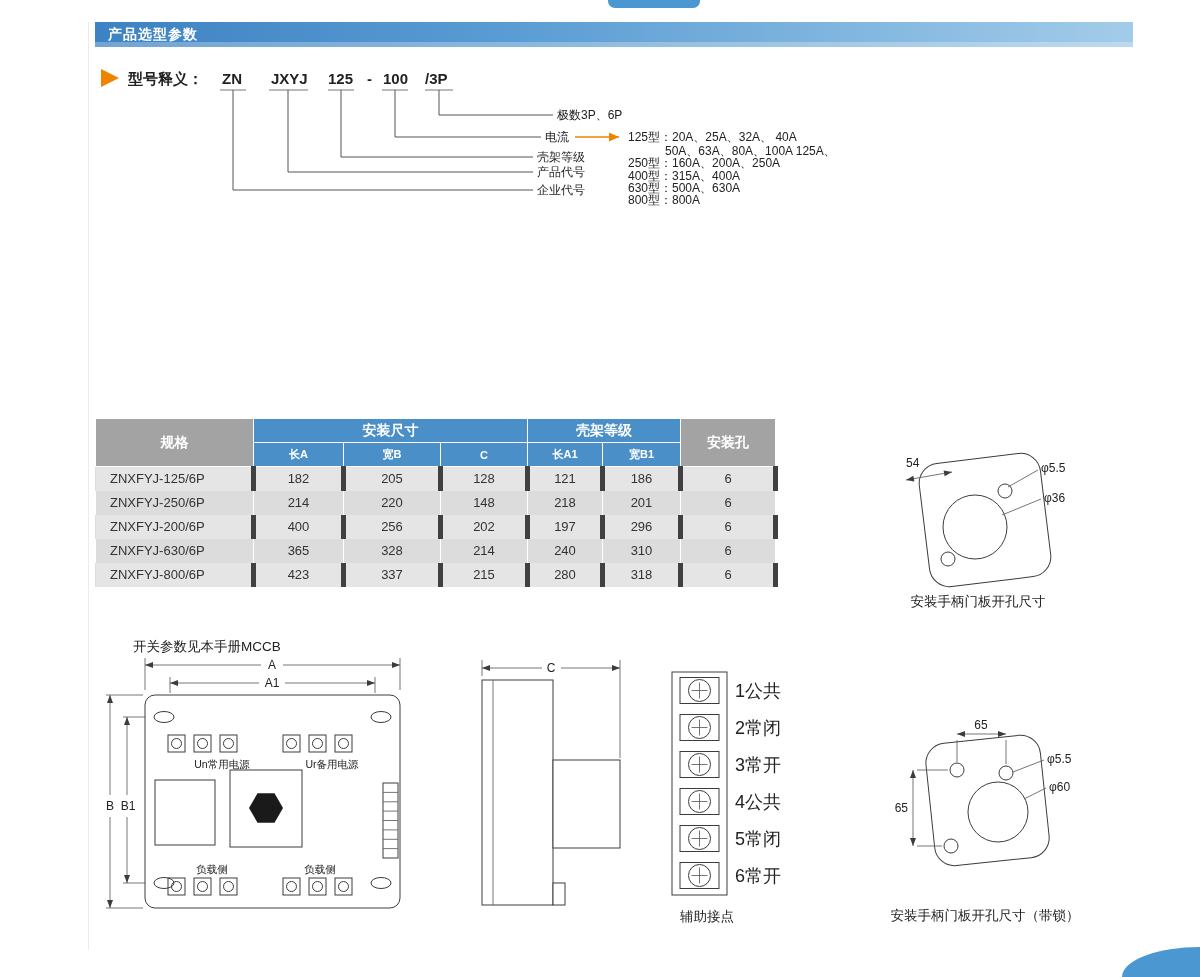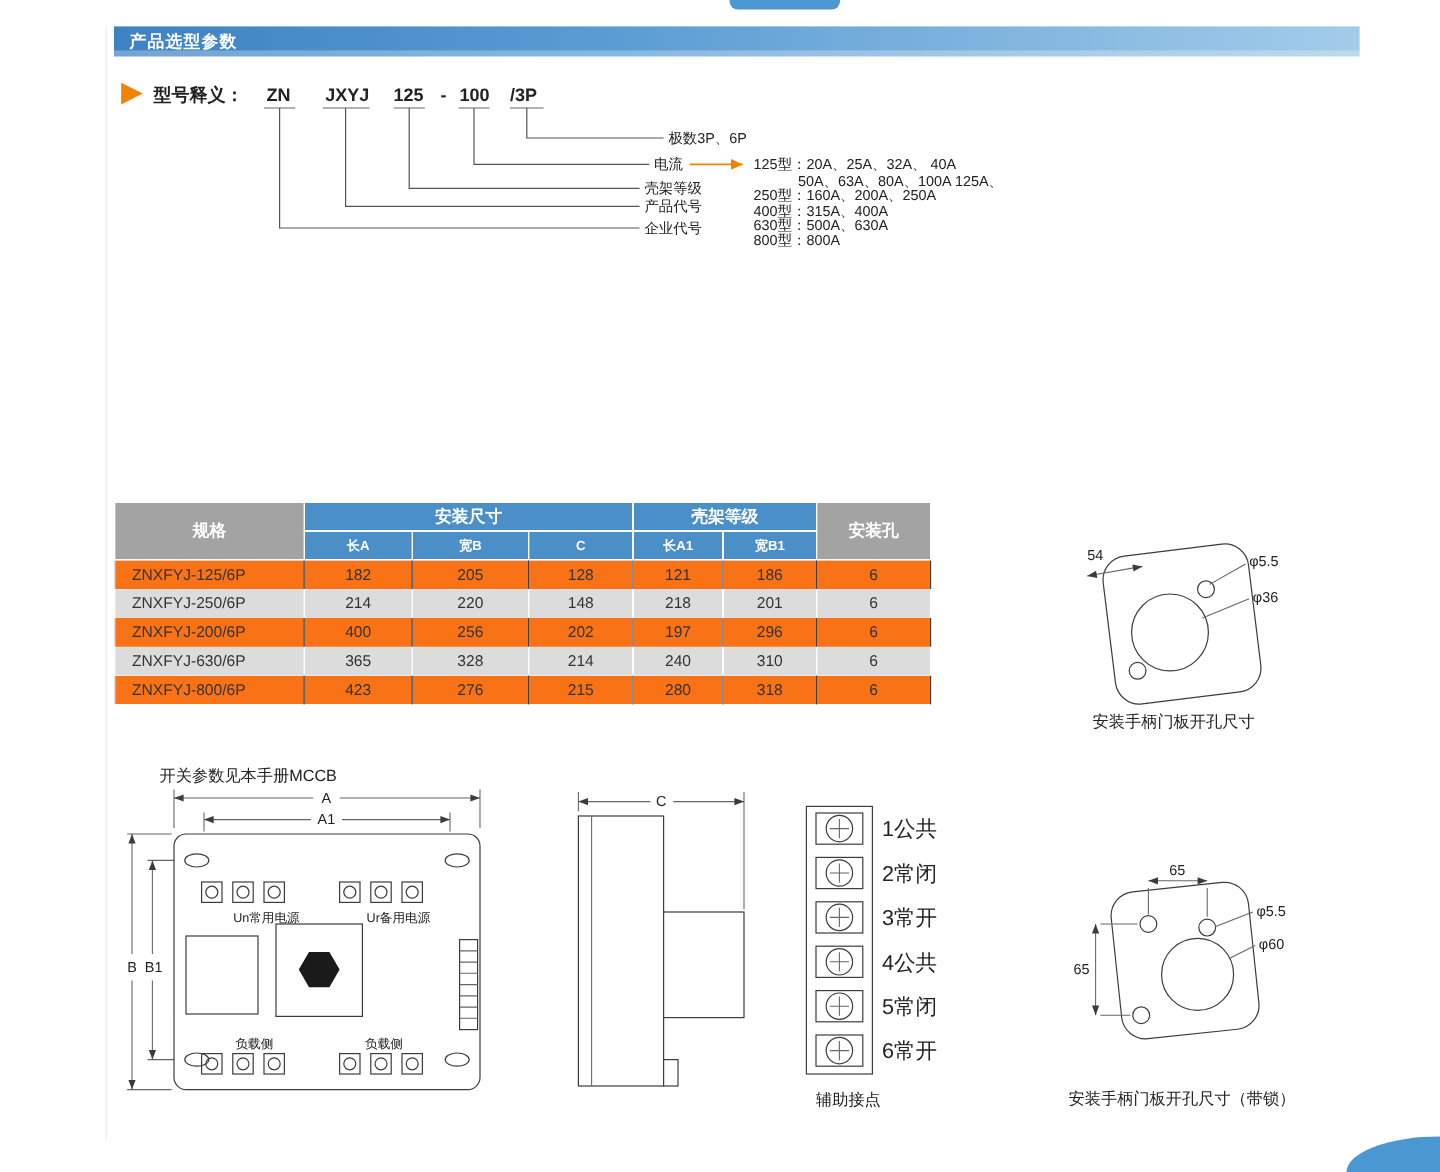--- a/index.html
+++ b/index.html
@@ -17,21 +17,21 @@
   #bar1 { top:22px; } #bar2 { top:363px; }
 
   .dim-table-wrap { position:absolute; left:95px; top:418px; width:680px; }
   table { border-collapse:collapse; width:680px; table-layout:fixed; }
   th,td { overflow:hidden; white-space:nowrap; }
   th { font-size:14px; font-weight:bold; color:#fff; border:1px solid #fff; height:24px; text-align:center; }
   th.gray { background:#a3a3a3; }
   th.blue { background:#4a8fc7; }
   th.sub  { font-size:11px; }
   tbody td { font-size:13px; color:#333; text-align:center; height:24px;
-    border-left:1px solid #dcdcdc; border-right:1px solid #404040; background:#f97316; }
+    border-left:1px solid #dcdcdc; border-right:5px solid #404040; background:#e5e5e5; }
   tbody tr:nth-child(even) td { background:#dcdcdc; border-left:1px solid #fff; border-right:1px solid #fff; }
   tbody td.spec { text-align:left; padding-left:14px; }
 
   svg text { font-family:"Liberation Sans","DejaVu Sans",sans-serif; fill:#222; }
   .d    { stroke:#3c3c3c; fill:none; stroke-width:1; }
   .dw   { stroke:#3c3c3c; fill:#ffffff; stroke-width:1; }
   .thin { stroke:#666; fill:none; stroke-width:0.9; }
   .conn { stroke:#555; fill:none; stroke-width:1; }
 </style>
 </head>
@@ -149,21 +149,21 @@
           <td>365</td>
           <td>328</td>
           <td>214</td>
           <td>240</td>
           <td>310</td>
           <td>6</td>
         </tr>
         <tr>
           <td class="spec">ZNXFYJ-800/6P</td>
           <td>423</td>
-          <td>276</td>
+          <td>337</td>
           <td>215</td>
           <td>280</td>
           <td>318</td>
           <td>6</td>
         </tr>
       </tbody>
     </table>
   </div>
 
   <svg class="abs" style="left:878px;top:425px" width="235" height="192" viewBox="0 0 235 192">

